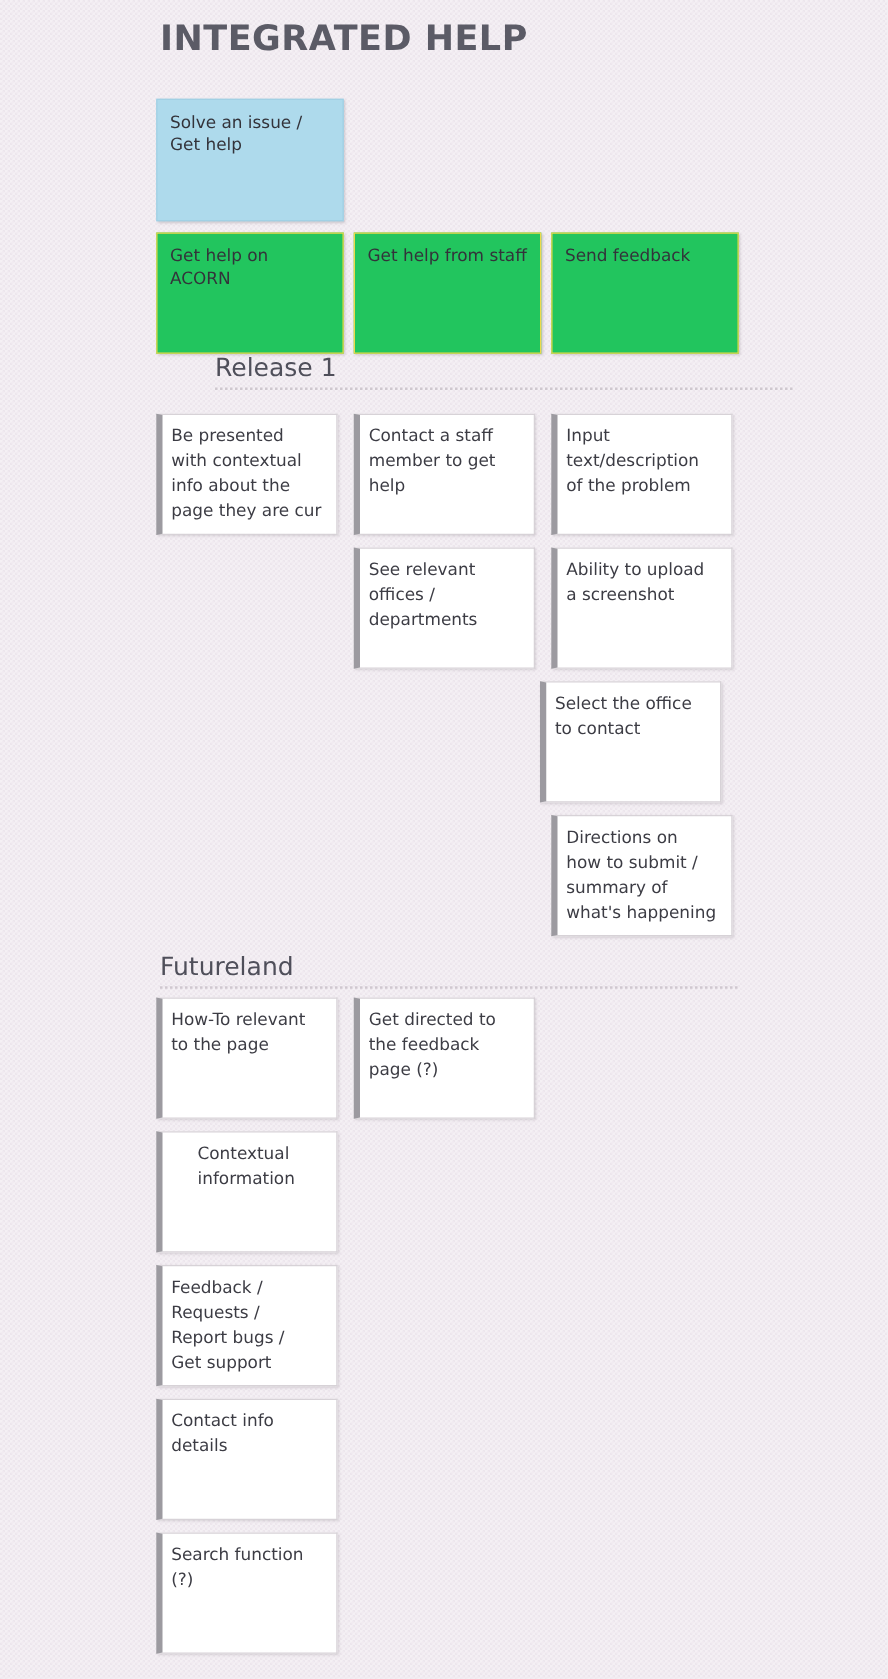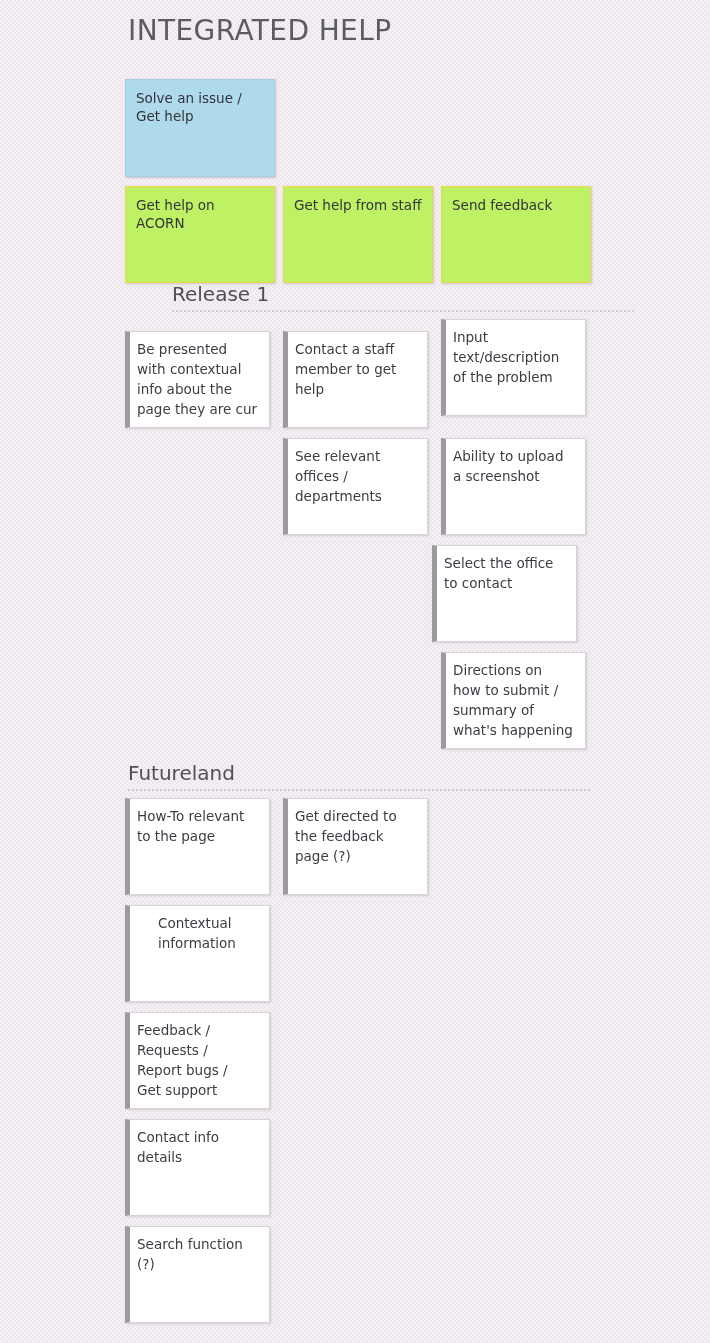--- a/index.html
+++ b/index.html
@@ -27,21 +27,21 @@
     width: 710px;
     height: 1343px;
   }
 
   
   .page-title {
     position: absolute;
     left: 128px;
     top: 14px;
     font-size: 28px;
-    font-weight: 400;
+    font-weight: 700;
     color: #5b5b66;
     letter-spacing: 0.4px;
     white-space: nowrap;
   }
 
   
   .note {
     position: absolute;
     width: 150px;
     height: 97px;
@@ -51,21 +51,21 @@
     line-height: 18px;
     color: #33333a;
     box-shadow: 1px 1px 2px rgba(120,110,120,0.30);
     overflow: hidden;
   }
   .note.blue {
     background: #aedaec;
     border: 1px solid #a1d0e4;
   }
   .note.yellow {
-    background: #bef264;
+    background: #22c55e;
     border: 1px solid #ecd94a;
   }
 
   
   .section-head {
     position: absolute;
     left: 128px;
     width: 462px;
     height: 30px;
   }
@@ -131,21 +131,21 @@
 info about the
 page they are cur</div>
 
   <div class="card" style="left:283px; top:331px;">Contact a staff
 member to get
 help</div>
   <div class="card" style="left:283px; top:438px;">See relevant
 offices /
 departments</div>
 
-  <div class="card" style="left:441px; top:319px;">Input
+  <div class="card" style="left:441px; top:331px;">Input
 text/description
 of the problem</div>
   <div class="card" style="left:441px; top:438px;">Ability to upload
 a screenshot</div>
   <div class="card" style="left:432px; top:545px;">Select the office
 to contact</div>
   <div class="card" style="left:441px; top:652px;">Directions on
 how to submit /
 summary of
 what's happening</div>

